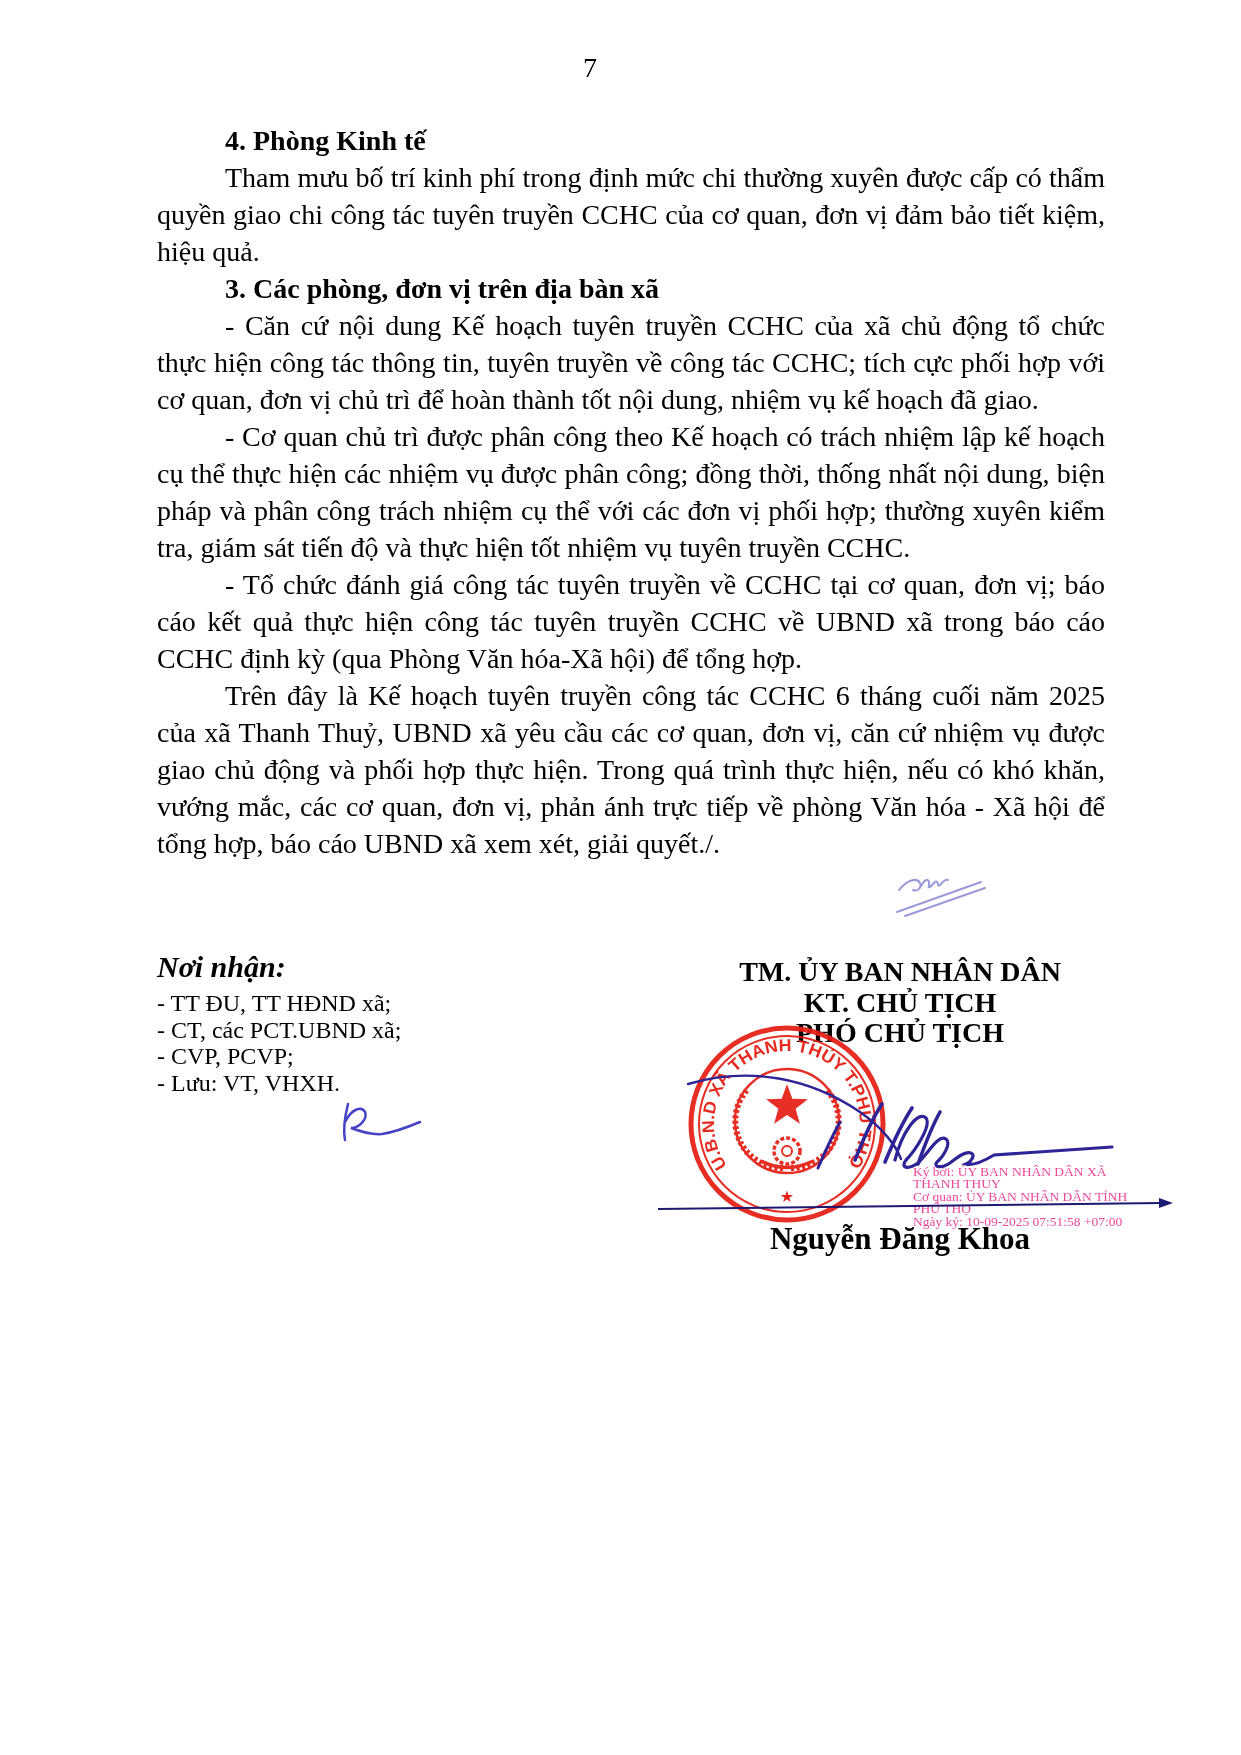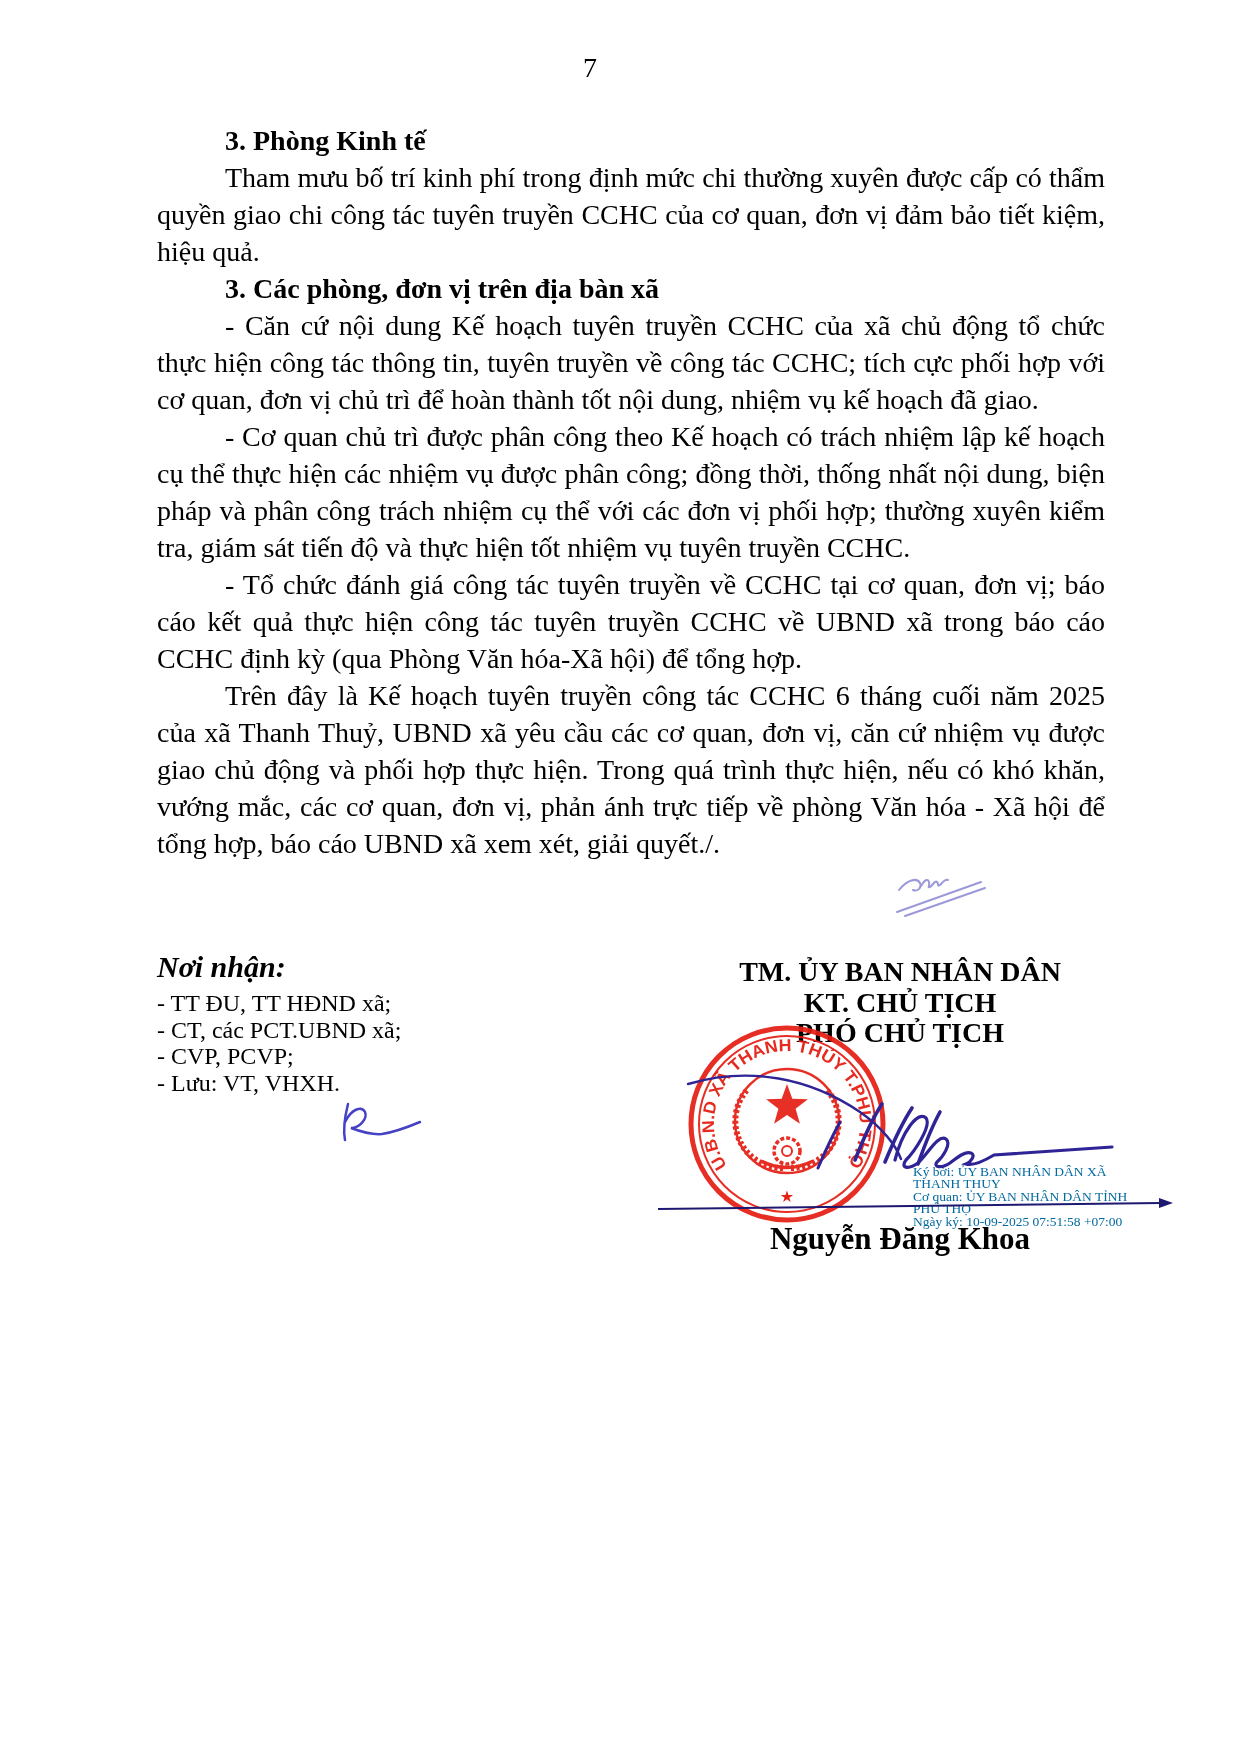--- a/index.html
+++ b/index.html
@@ -9,36 +9,36 @@
   }
   .page-number{position:absolute;left:0;top:52px;width:1180px;text-align:center;font-size:28px;}
   .doc-body{position:absolute;left:157px;top:122px;width:948px;font-size:28px;line-height:37px;text-align:justify;}
   .doc-body p{margin:0;text-indent:68px;}
   .doc-body p.h{font-weight:bold;text-align:left;}
   .recipients{position:absolute;left:157px;top:950px;width:420px;}
   .recipients-label{font-size:30px;font-weight:bold;font-style:italic;margin-bottom:6px;}
   .recipients-item{font-size:24px;line-height:26.5px;}
   .sig-header{position:absolute;left:640px;top:957px;width:520px;text-align:center;font-weight:bold;font-size:28px;line-height:30.5px;}
   .signer-name{position:absolute;left:640px;top:1215px;width:520px;text-align:center;font-weight:bold;font-size:31px;z-index:6;margin-top:6px;}
-  .digital-sig{position:absolute;left:913px;top:1166px;width:290px;font-size:13.5px;line-height:12.4px;z-index:3;color:#0369a1;}
+  .digital-sig{position:absolute;left:913px;top:1166px;width:290px;font-size:13.5px;line-height:12.4px;z-index:3;color:#ec4899;}
   .stamp-svg{position:absolute;left:687px;top:1024px;z-index:2;}
   .signature-svg{position:absolute;left:650px;top:1060px;z-index:4;}
   .arrow-svg{position:absolute;left:655px;top:1194px;z-index:5;}
   .flourish-svg{position:absolute;left:893px;top:870px;z-index:2;}
   .initial-svg{position:absolute;left:332px;top:1098px;z-index:2;}
 </style>
 </head>
 <body>
 
 <div class="page">
 
   <div class="page-number">7</div>
 
   <div class="doc-body">
-    <p class="h">3. Phòng Kinh tế</p>
+    <p class="h">4. Phòng Kinh tế</p>
     <p>Tham mưu bố trí kinh phí trong định mức chi thường xuyên được cấp có thẩm quyền giao chi công tác tuyên truyền CCHC của cơ quan, đơn vị đảm bảo tiết kiệm, hiệu quả.</p>
     <p class="h">3. Các phòng, đơn vị trên địa bàn xã</p>
     <p>- Căn cứ nội dung Kế hoạch tuyên truyền CCHC của xã chủ động tổ chức thực hiện công tác thông tin, tuyên truyền về công tác CCHC; tích cực phối hợp với cơ quan, đơn vị chủ trì để hoàn thành tốt nội dung, nhiệm vụ kế hoạch đã giao.</p>
     <p>- Cơ quan chủ trì được phân công theo Kế hoạch có trách nhiệm lập kế hoạch cụ thể thực hiện các nhiệm vụ được phân công; đồng thời, thống nhất nội dung, biện pháp và phân công trách nhiệm cụ thể với các đơn vị phối hợp; thường xuyên kiểm tra, giám sát tiến độ và thực hiện tốt nhiệm vụ tuyên truyền CCHC.</p>
     <p>- Tổ chức đánh giá công tác tuyên truyền về CCHC tại cơ quan, đơn vị; báo cáo kết quả thực hiện công tác tuyên truyền CCHC về UBND xã trong báo cáo CCHC định kỳ (qua Phòng Văn hóa-Xã hội) để tổng hợp.</p>
     <p>Trên đây là Kế hoạch tuyên truyền công tác CCHC 6 tháng cuối năm 2025 của xã Thanh Thuỷ, UBND xã yêu cầu các cơ quan, đơn vị, căn cứ nhiệm vụ được giao chủ động và phối hợp thực hiện. Trong quá trình thực hiện, nếu có khó khăn, vướng mắc, các cơ quan, đơn vị, phản ánh trực tiếp về phòng Văn hóa - Xã hội để tổng hợp, báo cáo UBND xã xem xét, giải quyết./.</p>
   </div>
 
   <svg class="flourish-svg" width="100" height="48" viewBox="0 0 100 48">
     <g fill="none" stroke="#9b99d9" stroke-width="2" stroke-linecap="round">

